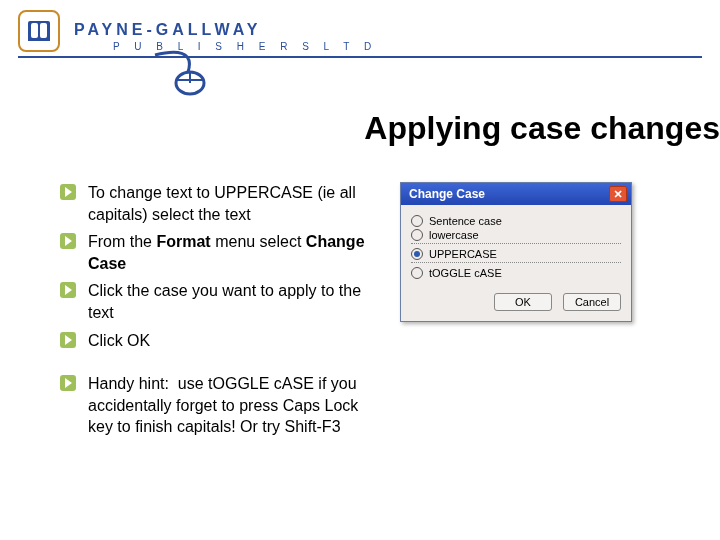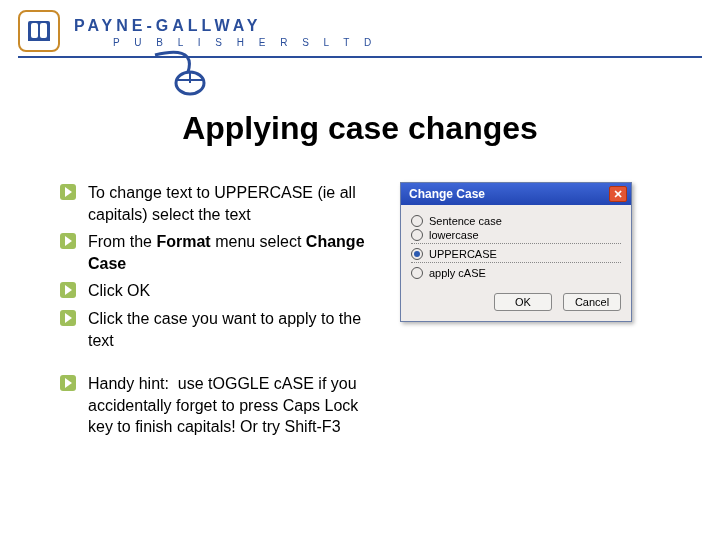--- a/index.html
+++ b/index.html
@@ -9,21 +9,21 @@
     background: #ffffff;
     font-family: Arial, Helvetica, sans-serif;
     position: relative;
     overflow: hidden;
   }
 
   
   .header {
     padding: 10px 18px 4px 18px;
     display: flex;
-    align-items: center;
+    align-items: flex-end;
     gap: 14px;
   }
   .logo-box {
     width: 42px; height: 42px;
     border: 2px solid #c98a2a;
     border-radius: 8px;
     display: flex;
     align-items: center;
     justify-content: center;
     position: relative;
@@ -66,21 +66,21 @@
   .mouse-icon {
     position: absolute;
     left: 150px;
     top: 50px;
     width: 60px; height: 50px;
     color: #2a4e9b;
   }
 
   
   h1.title {
-    text-align: center;
+    text-align: right;
     font-size: 32px;
     font-weight: bold;
     color: #000;
     margin: 52px 0 30px 0;
   }
 
   
   .main {
     display: flex;
     padding: 0 32px 0 60px;
@@ -190,25 +190,25 @@
     <li>
       <span class="bullet-ico"></span>
       <span>To change text to UPPERCASE (ie all capitals) select the text</span>
     </li>
     <li>
       <span class="bullet-ico"></span>
       <span>From the <b>Format</b> menu select <b>Change Case</b></span>
     </li>
     <li>
       <span class="bullet-ico"></span>
+      <span>Click the case you want to apply to the text</span>
+    </li>
+    <li>
+      <span class="bullet-ico"></span>
       <span>Click OK</span>
-    </li>
-    <li>
-      <span class="bullet-ico"></span>
-      <span>Click the case you want to apply to the text</span>
     </li>
     <li class="gap">
       <span class="bullet-ico"></span>
       <span>Handy hint:&nbsp; use tOGGLE cASE if you accidentally forget to press Caps Lock key to finish capitals! Or try Shift-F3</span>
     </li>
   </ul>
 
   <div class="dialog">
     <div class="dlg-title">
       <span>Change Case</span>
@@ -224,21 +224,21 @@
         <span>lowercase</span>
       </div>
       <div class="dotted"></div>
       <div class="radio-row">
         <span class="radio sel"></span>
         <span>UPPERCASE</span>
       </div>
       <div class="dotted"></div>
       <div class="radio-row">
         <span class="radio"></span>
-        <span>apply cASE</span>
+        <span>tOGGLE cASE</span>
       </div>
     </div>
     <div class="dlg-buttons">
       <div class="dlg-btn">OK</div>
       <div class="dlg-btn">Cancel</div>
     </div>
   </div>
 
 </div>
 

